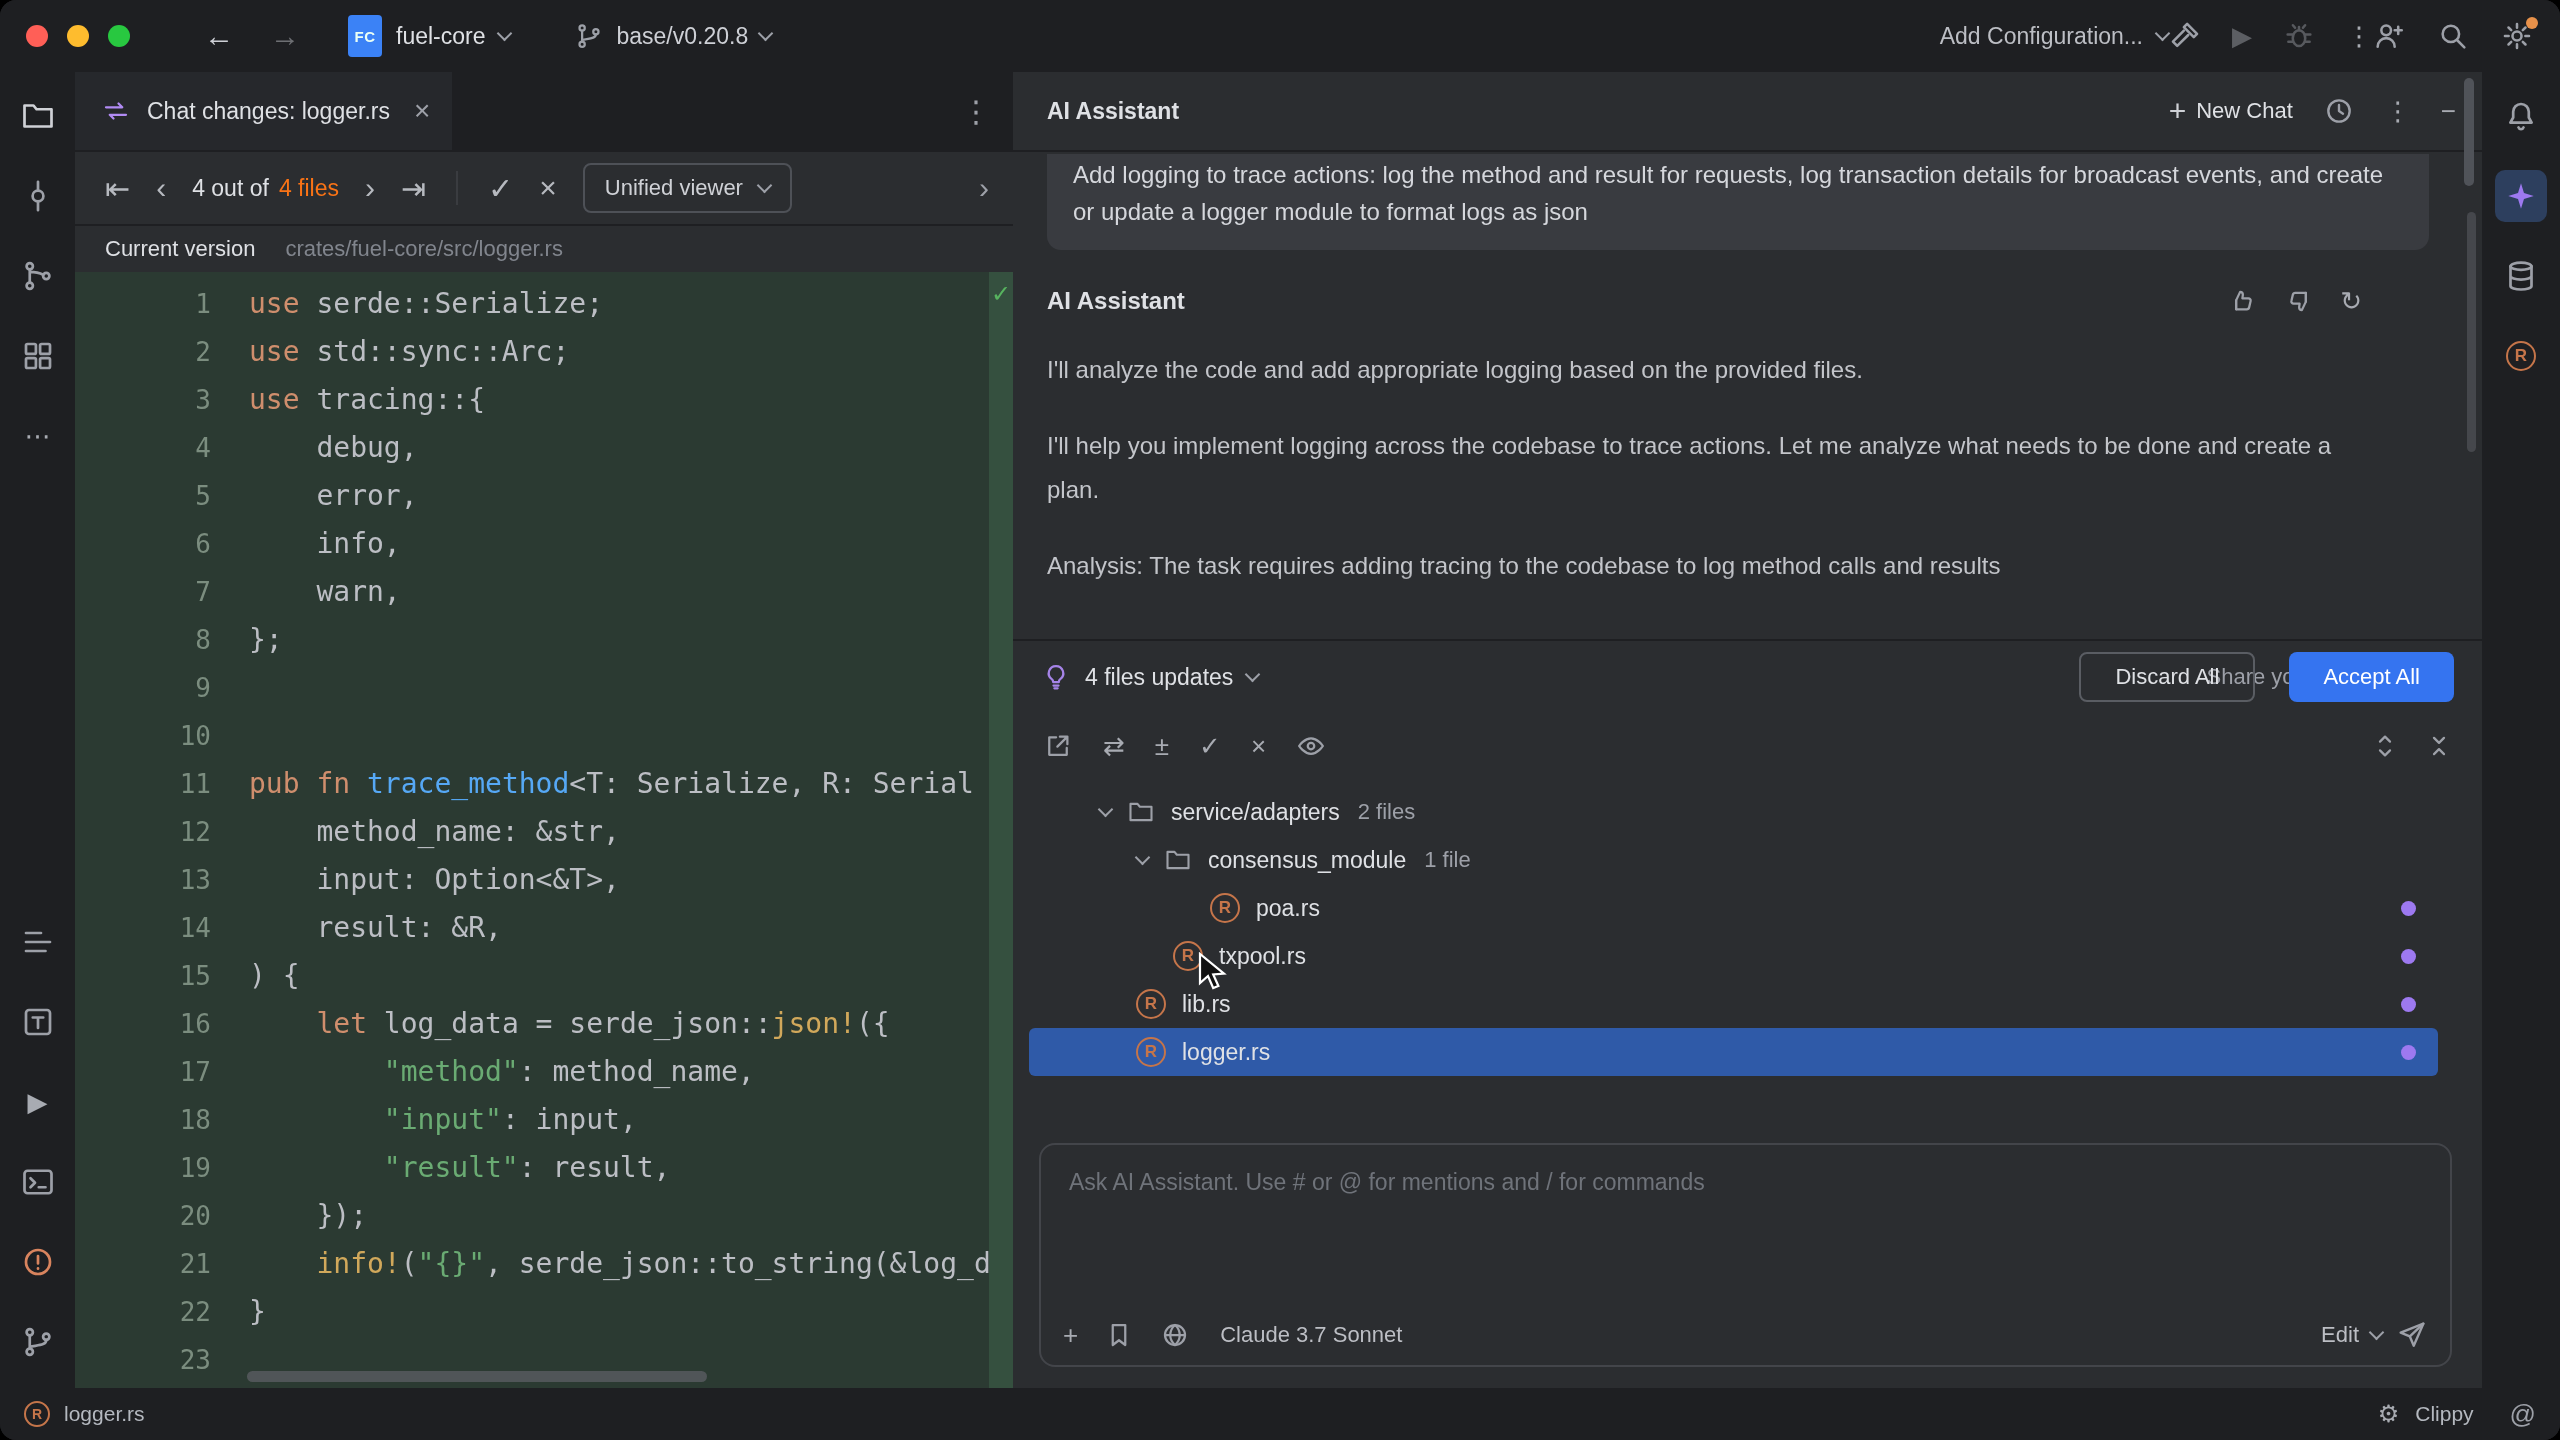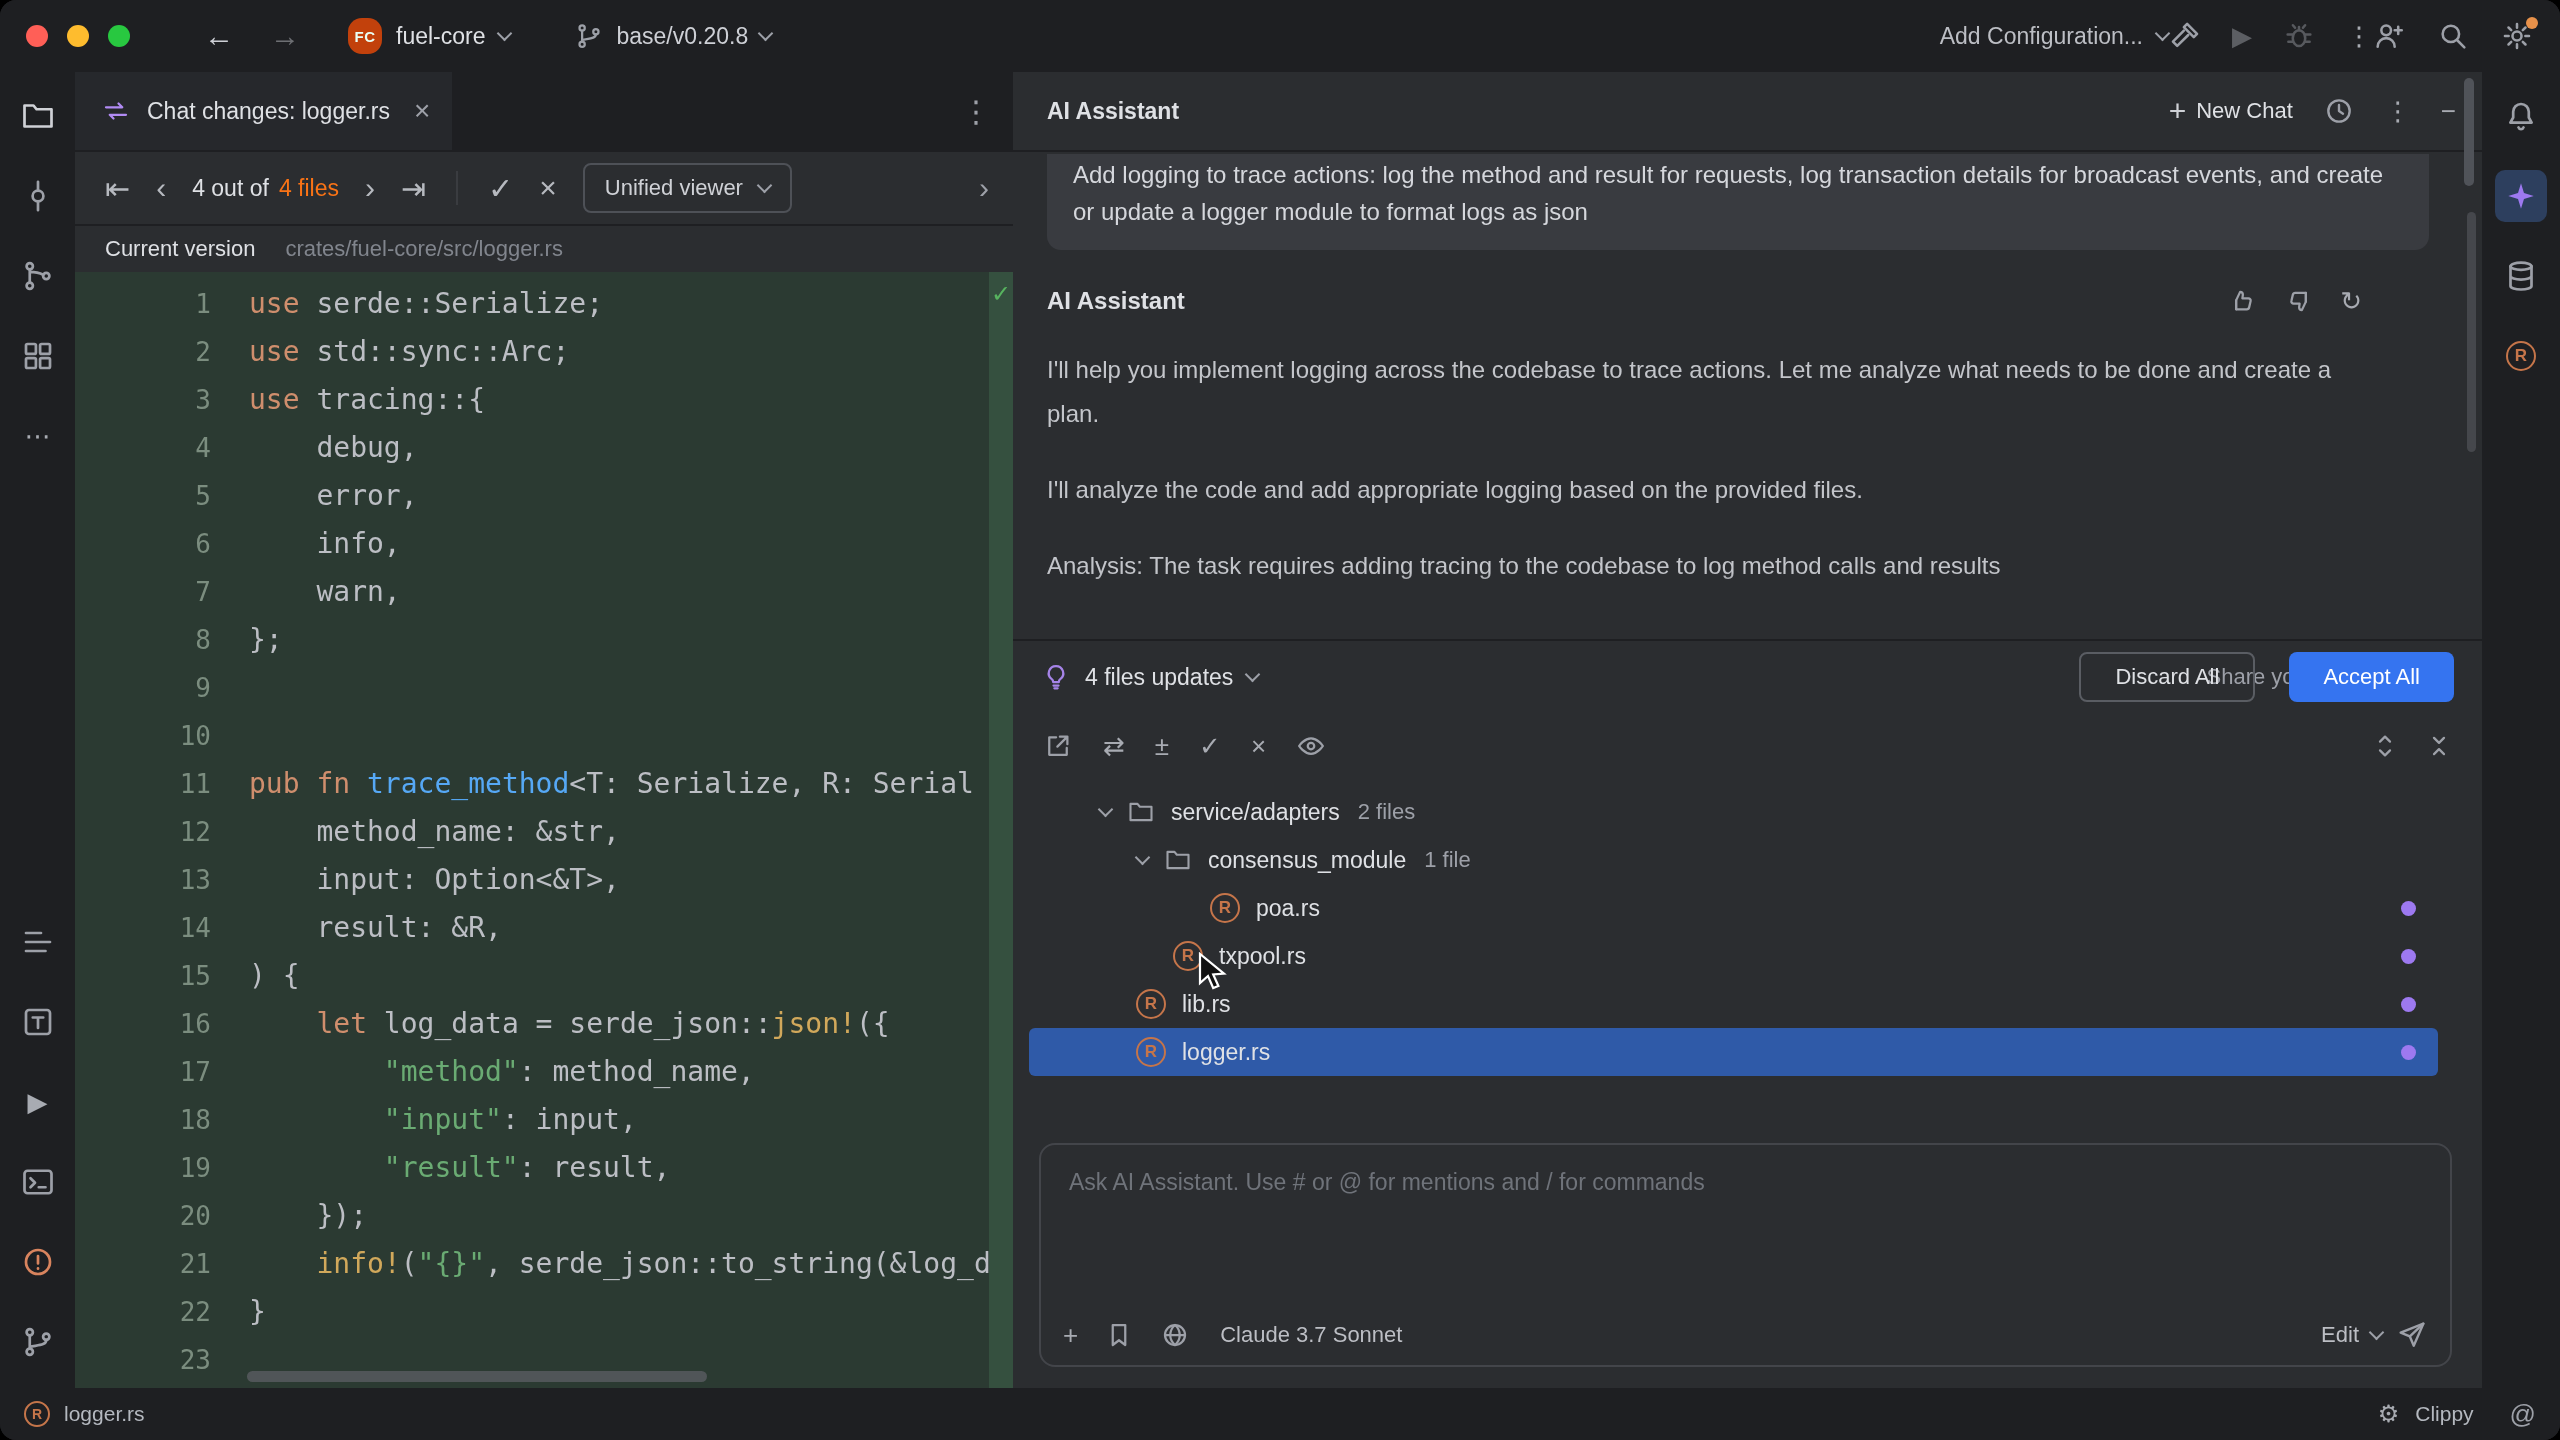--- a/index.html
+++ b/index.html
@@ -11,21 +11,21 @@
   .dim{opacity:.45;}
   .chev{display:inline-block;width:9px;height:9px;border-right:2.6px solid #9da0a8;border-bottom:2.6px solid #9da0a8;transform:rotate(45deg);margin-top:-5px;}
 
   
   .titlebar{position:absolute;top:0;left:0;right:0;height:72px;display:flex;align-items:center;padding:0 26px;background:#1e1f22;}
   .traffic{display:flex;gap:19px;margin-right:56px;}
   .tl{width:22px;height:22px;border-radius:50%;}
   .tl.red{background:#ff5f57}.tl.yellow{background:#febc2e}.tl.green{background:#28c840}
   .nav-arrow{font-size:30px;color:#ced0d6;margin:0 18px;}
   .proj-chip{display:flex;align-items:center;gap:14px;margin-left:30px;font-size:23px;color:#dfe1e5;}
-  .fc-logo{width:34px;height:36px;border-radius:14px;background:#c2410c;color:#eafff5;font-size:15px;font-weight:bold;display:flex;align-items:center;justify-content:center;letter-spacing:.5px;}
+  .fc-logo{width:34px;height:42px;border-radius:4px;background:#3b82f6;color:#eafff5;font-size:15px;font-weight:bold;display:flex;align-items:center;justify-content:center;letter-spacing:.5px;}
   .branch-chip{display:flex;align-items:center;gap:12px;margin-left:64px;font-size:23px;color:#ced0d6;}
   .tb-right{margin-left:auto;display:flex;align-items:center;}
   .runcfg{display:flex;align-items:center;gap:14px;font-size:23px;color:#bcbec4;}
   .tb-icons{display:flex;align-items:center;gap:30px;}
   .gear-wrap{position:relative;}
   .gear-dot{position:absolute;top:-2px;right:-4px;width:12px;height:12px;border-radius:50%;background:#e8914a;}
 
   
   .workspace{position:absolute;top:72px;left:0;right:0;height:1316px;background:#1e1f22;}
   .stripe-left{position:absolute;left:0;top:0;width:75px;height:1316px;display:flex;flex-direction:column;align-items:center;padding:18px 0 20px;box-sizing:border-box;}
@@ -356,22 +356,22 @@
             <span class="ic" style="transform:rotate(180deg)">
                 <svg width="30" height="30" viewBox="0 0 24 24">
                   <path d="M6.5 11.5l3.2-6.8c1.2 0 2.2.9 2.2 2.3l-.4 2.9h4.9c1.1 0 2 1 1.7 2.1l-1.2 5.1c-.2.9-1 1.5-1.9 1.5H6.5z"></path>
                   <path d="M6.5 11.5v7.1"></path>
                 </svg>
               </span>
             <span class="glyph">↻</span>
           </div>
         </div>
         <div>
+            <div class="chat-para">I'll analyze the code and add appropriate logging based on the provided files.</div>
             <div class="chat-para">I'll help you implement logging across the codebase to trace actions. Let me analyze what needs to be done and create a plan.</div>
-            <div class="chat-para">I'll analyze the code and add appropriate logging based on the provided files.</div>
             <div class="chat-para">Analysis: The task requires adding tracing to the codebase to log method calls and results</div>
           </div>
       </div>
       <div class="chat-fade" style="top:500px;bottom:auto;position:absolute;left:0;right:0;height:40px;"></div>
       <div class="feedback" style="bottom:auto;top:592px;position:absolute;">
         <span>Share your feedback</span>
         <span>↗</span>
       </div>
       <div class="chat-sb"></div>
 

